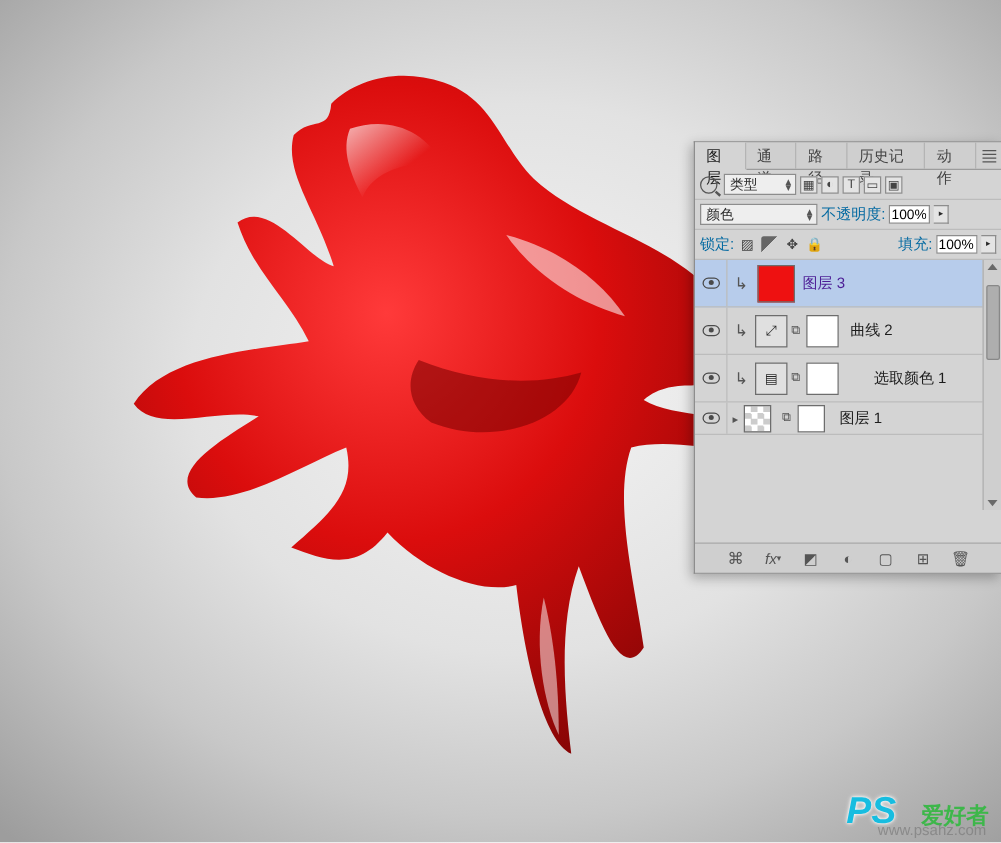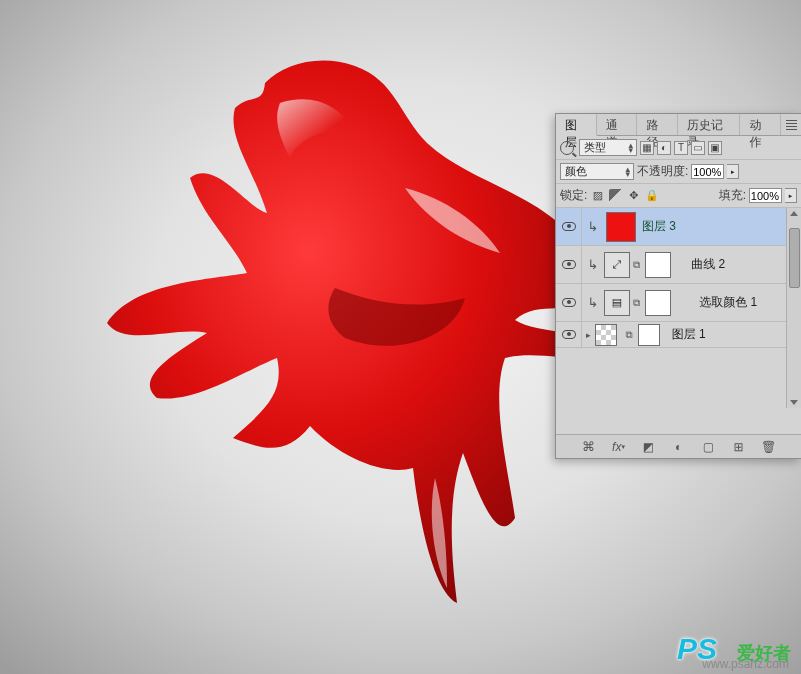--- a/index.html
+++ b/index.html
@@ -24,22 +24,22 @@
 .menu-lines span { width:11px; height:1px; background:#555; }
 
 .row { display:flex; align-items:center; height:24px; padding:0 4px; gap:3px; border-bottom:1px solid #bcbcbc; }
 .search { width:14px; height:14px; border:1.5px solid #555; border-radius:50%; position:relative; margin-right:2px; }
 .search:after { content:""; position:absolute; width:5px; height:1.5px; background:#555; bottom:-2px; right:-4px; transform:rotate(42deg); }
 .sel { height:17px; border:1px solid #8d8d8d; background:#eee; display:flex; align-items:center; padding:0 4px; font-size:11px; position:relative; }
 .sel .arr { position:absolute; right:3px; top:50%; transform:translateY(-50%); font-size:9px; color:#555; display:flex; flex-direction:column; line-height:5px; }
 .kind { width:58px; }
 .tiny { width:14px; height:14px; border:1px solid #8d8d8d; background:#e4e4e4; display:flex; align-items:center; justify-content:center; font-size:10px; color:#444; }
 
-.blend { width:74px; }
-.lbl { font-size:12px; color:#404040; }
+.blend { width:94px; }
+.lbl { font-size:12px; color:#0369a1; }
 .pct { width:48px; position:relative; }
 .pct input { width:33px; height:15px; border:1px solid #8d8d8d; font-size:11px; text-align:right; padding-right:2px; background:#fff; }
 .pct .step { position:absolute; right:0; top:0; width:12px; height:15px; border:1px solid #8d8d8d; border-left:none; background:#e4e4e4; font-size:7px; display:flex; align-items:center; justify-content:center; }
 
 .locks { justify-content:flex-start; }
 .lock-ic { width:15px; height:15px; display:flex; align-items:center; justify-content:center; font-size:11px; color:#444; }
 .brush { width:14px; height:14px; background:linear-gradient(135deg,#666 45%,transparent 46%); border-radius:2px; }
 
 .layers { height:200px; overflow:hidden; background:#d4d4d4; position:relative; }
 .layers-scroll { position:absolute; right:0; top:0; bottom:0; width:15px; background:#cfcfcf; border-left:1px solid #aeaeae; }
@@ -56,21 +56,21 @@
 .vis.off { background:#d4d4d4; }
 .indent { width:22px; display:flex; align-items:center; justify-content:center; font-size:13px; color:#555; }
 .thumb-box { width:30px; height:30px; border:1px solid #6d6d6d; margin:0 6px 0 2px; position:relative; }
 .checker { background:repeating-conic-gradient(#ccc 0 25%,#fff 0 50%) 0 0/10px 10px; }
 .solid-red { background:#e11; }
 .white { background:#fff; }
 .mask-pair { display:flex; align-items:center; gap:3px; }
 .adj-ic { width:26px; height:26px; border:1px solid #6d6d6d; background:#e0e0e0; display:flex; align-items:center; justify-content:center; font-size:11px; }
 .link { font-size:10px; color:#555; }
 .name { font-size:12px; color:#1d1d1d; }
-.sel-row .name { color:#14532d; }
+.sel-row .name { color:#4c1d95; }
 
 .toggle-arrow { font-size:9px; color:#555; margin:0 2px 0 4px; }
 
 .bottombar { position:absolute; bottom:0; left:0; right:0; height:24px; border-top:1px solid #a9a9a9; background:#cfcfcf; display:flex; align-items:center; padding:0 6px; gap:12px; justify-content:center; }
 .bot-ic { width:18px; height:16px; display:flex; align-items:center; justify-content:center; font-size:12px; color:#555; }
 .chain { font-size:13px; }
 
 .prim { height:26px; }
 .prim .thumb-box { width:22px; height:22px; }
 </style>
@@ -178,21 +178,21 @@
     <div class="layer">
       <div class="vis">
           <div class="eye"></div>
         </div>
       <div class="indent">↳</div>
       <div class="mask-pair">
         <div class="adj-ic">⤢</div>
         <span class="link">⧉</span>
         <div class="thumb-box white" style="width:26px;height:26px"></div>
       </div>
-      <span class="name" style="margin-left:14px">曲线 2</span>
+      <span class="name" style="margin-left:3px">曲线 2</span>
     </div>
 
     <div class="layer">
       <div class="vis">
           <div class="eye"></div>
         </div>
       <div class="indent">↳</div>
       <div class="mask-pair">
         <div class="adj-ic">▤</div>
         <span class="link">⧉</span>

